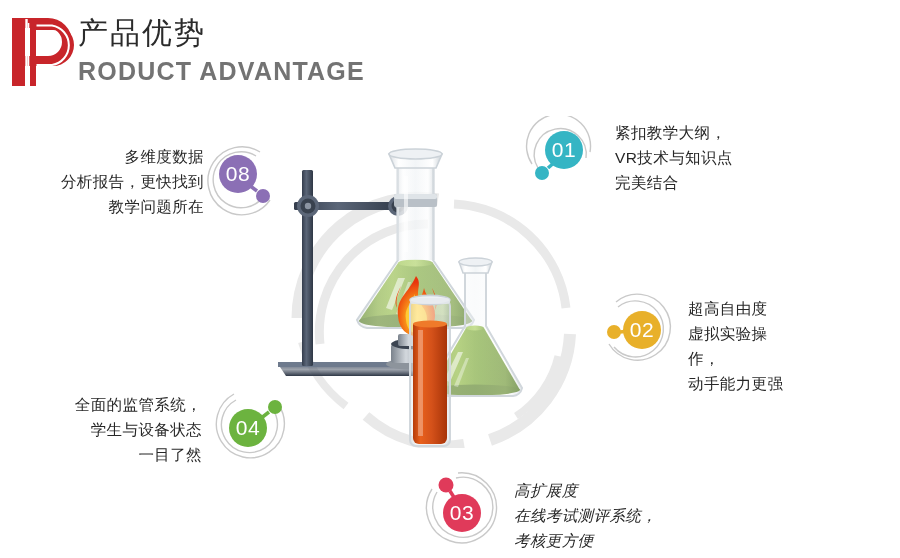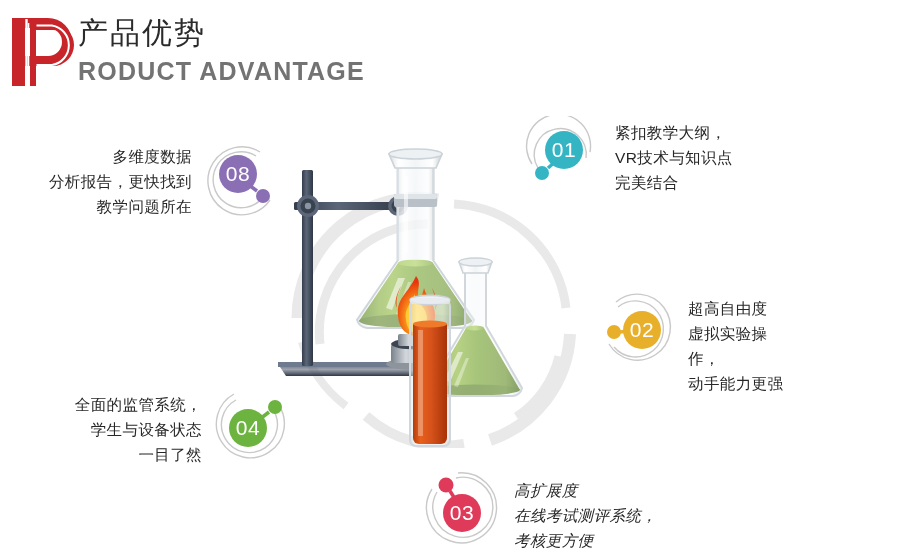--- a/index.html
+++ b/index.html
@@ -355,21 +355,21 @@
           <circle cx="61" cy="19" r="7" fill="#6cb33f"></circle>
           <path d="M55 24 L46 31" stroke="#6cb33f" stroke-width="3.5"></path>
         </svg>
         <div class="badge-num" style="left:-4px; top:2px;">04</div>
       </div>
     </div>
   </div>
 
   <div class="bullet" style="left:10px; top:140px; width:270px;">
     <div class="row rtl">
-      <div class="item-text" style="margin-right:12px; margin-top:4px; text-align:right;">多维度数据
+      <div class="item-text" style="margin-top:4px; text-align:right;">多维度数据
 分析报告，更快找到
 教学问题所在</div>
       <div class="badge">
         <svg width="76" height="76" viewBox="0 0 76 76">
           <g fill="none" stroke="#c9c9c9" stroke-width="1.4">
             <path d="M60 56 A28 28 0 1 1 52 16"></path>
             <path d="M66 60 A34 34 0 1 1 56 12"></path>
           </g>
           <circle cx="34" cy="34" r="19" fill="#8b6fb5"></circle>
           <circle cx="59" cy="56" r="7" fill="#8b6fb5"></circle>

